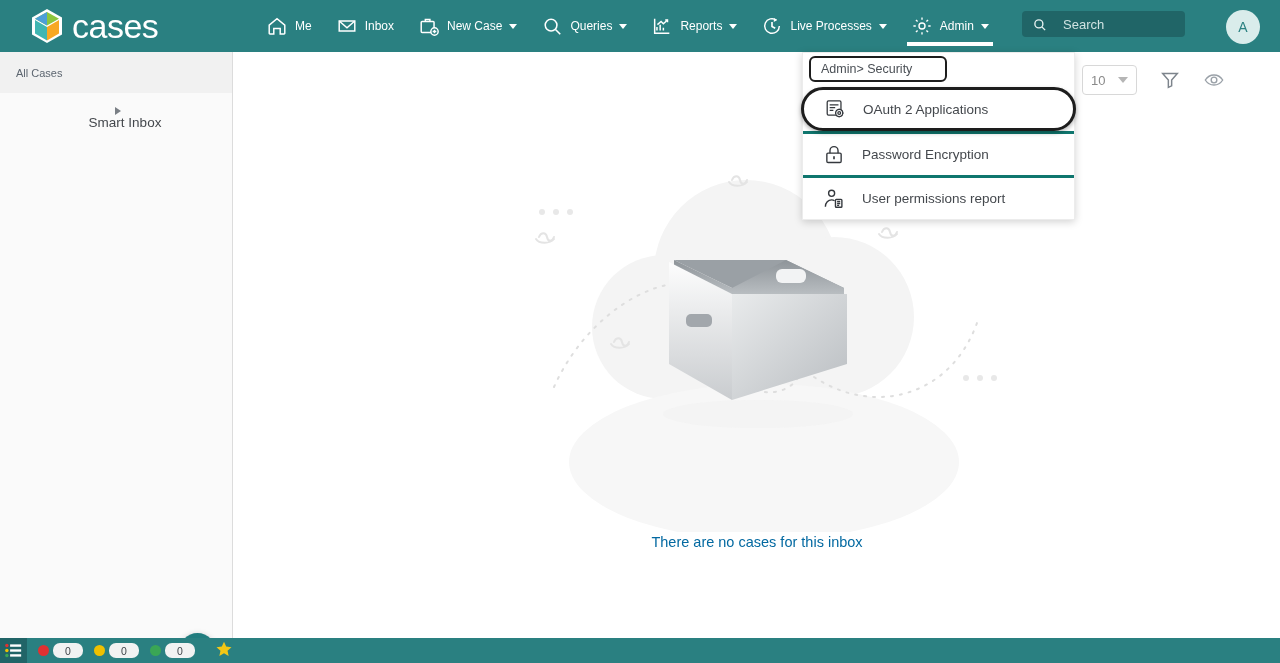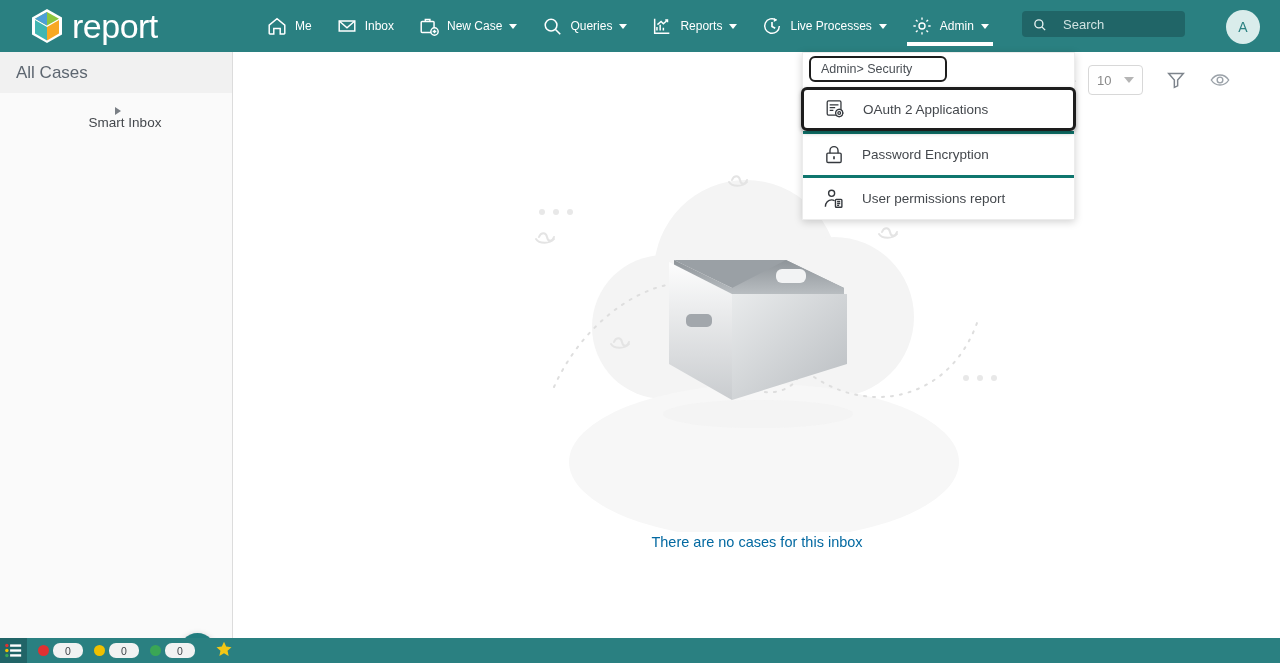--- a/index.html
+++ b/index.html
@@ -53,21 +53,21 @@
     font-size: 14px; cursor: pointer;
   }
 
   
   .sidebar {
     position: absolute; left: 0; top: 52px; width: 233px; height: 586px;
     background: #fafafa; border-right: 1px solid #dcdcdc;
   }
   .sidebar-header {
     height: 41px; background: #f1f1f1; display: flex; align-items: center;
-    padding-left: 16px; color: #5d6670; font-size: 17px;
+    padding-left: 16px; color: #5d6670; font-size: 11px;
   }
   .tree-item {
     display: flex; align-items: center; height: 30px; margin-top: 14px;
     padding-left: 18px; color: #44484d; font-size: 13.5px; cursor: pointer; flex-direction: column;
   }
   .tree-arrow {
     width: 0; height: 0; margin-right: 15px; flex: none;
     border-top: 4.5px solid transparent; border-bottom: 4.5px solid transparent;
     border-left: 6px solid #7a7f85;
   }
@@ -77,21 +77,21 @@
     display: flex; align-items: center; justify-content: center;
     box-shadow: 0 2px 6px rgba(0,0,0,.25);
   }
 
   
   .main {
     position: absolute; left: 234px; top: 52px; width: 1046px; height: 586px;
     background: #ffffff;
   }
   .toolbar {
-    position: absolute; right: 49px; top: 12px; display: flex;
+    position: absolute; right: 55px; top: 12px; display: flex;
     align-items: center; height: 32px; justify-content: center;
   }
   .rpp-label { color: #cfcfcf; font-size: 13px; margin-right: 12px; white-space: nowrap; }
   .rpp-select {
     width: 55px; height: 30px; border: 1px solid #d8d8d8; border-radius: 4px;
     display: flex; align-items: center; justify-content: space-between;
     padding: 0 8px; color: #8a8a8a; font-size: 13px; cursor: pointer;
     background: #fff;
   }
   .rpp-select .dcar {
@@ -121,21 +121,21 @@
     color: #4a4f55; font-size: 12.5px; z-index: 2;
   }
   .dd-item {
     display: flex; align-items: center; height: 44px; padding-left: 20px;
     color: #44484d; font-size: 13.5px; cursor: pointer;
     border-top: 3px solid #0f766e; background: #fff;
   }
   .dd-item:first-of-type { border-top: none; }
   .dd-item .mi { width: 22px; height: 22px; margin-right: 17px; flex: none; }
   .dd-item.highlight {
-    position: relative; border: 3px solid #1d1d1d; border-radius: 6px;
+    position: relative; border: 3px solid #1d1d1d; border-radius: 22px;
     margin: 0 -2px; height: 44px; z-index: 3;
     box-shadow: 0 2px 4px rgba(0,0,0,.3);
   }
 
   
   .statusbar {
     position: absolute; left: 0; bottom: 0; width: 1280px; height: 25px;
     background: #2a8081; display: flex; align-items: center;
   }
   .sb-listbtn {
@@ -159,21 +159,21 @@
   <div class="topbar">
 
     <div class="logo-wrap">
       <svg class="logo-mark" viewBox="0 0 34 36">
         <polygon points="17,1 32,9.5 32,26.5 17,35 2,26.5 2,9.5" fill="#ffffff"></polygon>
         <polygon points="17,4 29,10.8 17,17.5 5,10.8" fill="#8cc63e"></polygon>
         <polygon points="5,12 17,19 17,32.5 5,25.6" fill="#3fb6b2"></polygon>
         <polygon points="29,12 29,25.6 17,32.5 17,19" fill="#f7a823"></polygon>
         <polygon points="5,10.8 17,4 17,17.5" fill="#4d9fd8"></polygon>
       </svg>
-      <span class="logo-text">report</span>
+      <span class="logo-text">cases</span>
     </div>
 
     <div class="nav">
 
       <div class="nav-item">
         <svg class="ico" viewBox="0 0 24 24" fill="none" stroke="#ffffff" stroke-width="1.6">
           <path d="M3.5 11 12 4l8.5 7v9a.8.8 0 0 1-.8.8h-4.2v-6h-7v6H4.3a.8.8 0 0 1-.8-.8z"></path>
         </svg>
         <span>Me</span>
       </div>

